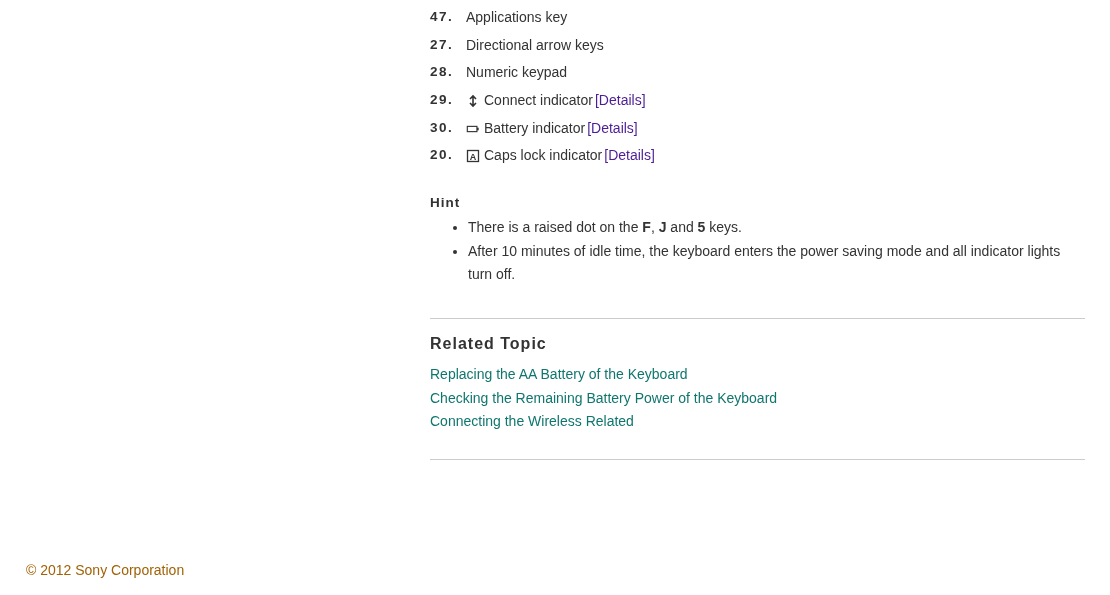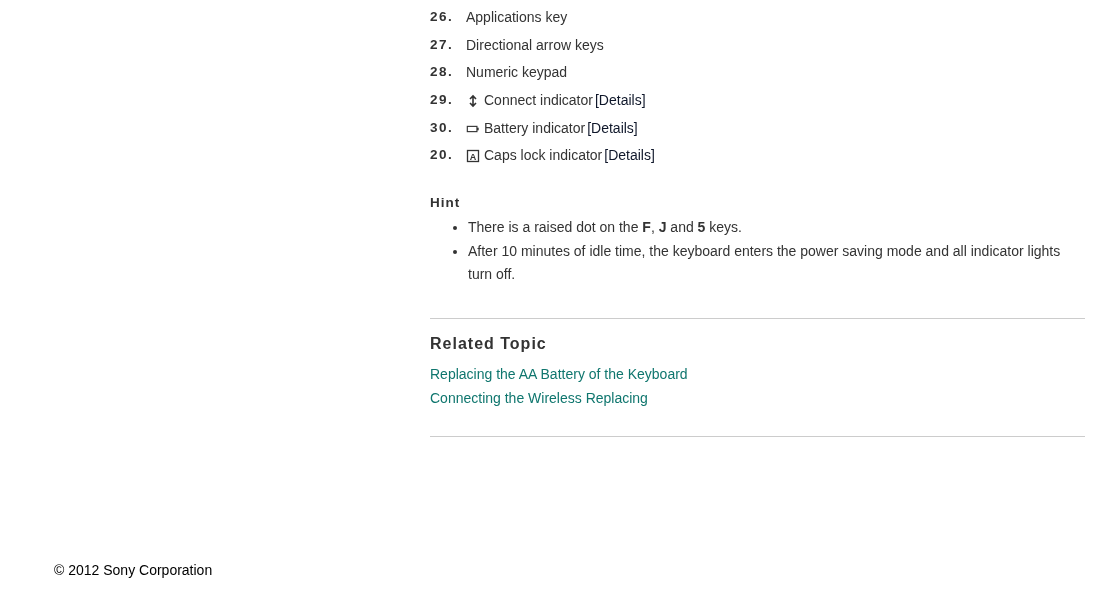--- a/index.html
+++ b/index.html
@@ -41,21 +41,21 @@
       display: flex;
       align-items: center;
       flex-wrap: wrap;
     }
     .icon-wrap {
       display: inline-flex;
       align-items: center;
       margin-right: 4px;
     }
     .link {
-      color: #0f172a;
+      color: #4c1d95;
       text-decoration: none;
       cursor: pointer;
       margin-left: 2px;
     }
     .hint-heading {
       font-weight: bold;
       letter-spacing: 1px;
       font-size: 13.5px;
       margin-bottom: 6px;
     }
@@ -88,39 +88,39 @@
     .related-links .link-row {
       line-height: 1.65;
     }
     .related-links a {
       color: #0f766e;
       text-decoration: none;
       cursor: pointer;
     }
     .copyright {
       position: absolute;
-      left: 54px;
+      left: 26px;
       top: 562px;
       font-size: 14px;
-      color: #000000;
+      color: #a16207;
     }
     svg.ind-icon {
       width: 14px;
       height: 14px;
       vertical-align: middle;
     }
   </style>
 </head>
 <body>
 
 <div class="content">
 
   <ol class="numbered-list">
     <li>
-      <span class="item-num">26.</span>
+      <span class="item-num">47.</span>
       <span class="item-body">Applications key</span>
     </li>
     <li>
       <span class="item-num">27.</span>
       <span class="item-body">Directional arrow keys</span>
     </li>
     <li>
       <span class="item-num">28.</span>
       <span class="item-body">Numeric keypad</span>
     </li>
@@ -168,20 +168,21 @@
   <ul class="hint-list">
     <li id="hint-0">There is a raised dot on the <span class="bold">F</span>, <span class="bold">J</span> and <span class="bold">5</span> keys.</li>
     <li id="hint-1">After 10 minutes of idle time, the keyboard enters the power saving mode and all indicator lights turn off.</li>
   </ul>
 
   <hr class="sep">
 
   <div class="related-heading">Related Topic</div>
   <div class="related-links">
     <div class="link-row"><a>Replacing the AA Battery of the Keyboard</a></div>
-    <div class="link-row"><a>Connecting the Wireless Replacing</a></div>
+    <div class="link-row"><a>Checking the Remaining Battery Power of the Keyboard</a></div>
+    <div class="link-row"><a>Connecting the Wireless Related</a></div>
   </div>
 
   <hr class="sep">
 
 </div>
 
 <div class="copyright">© 2012 Sony Corporation</div>
 
 </body></html>

